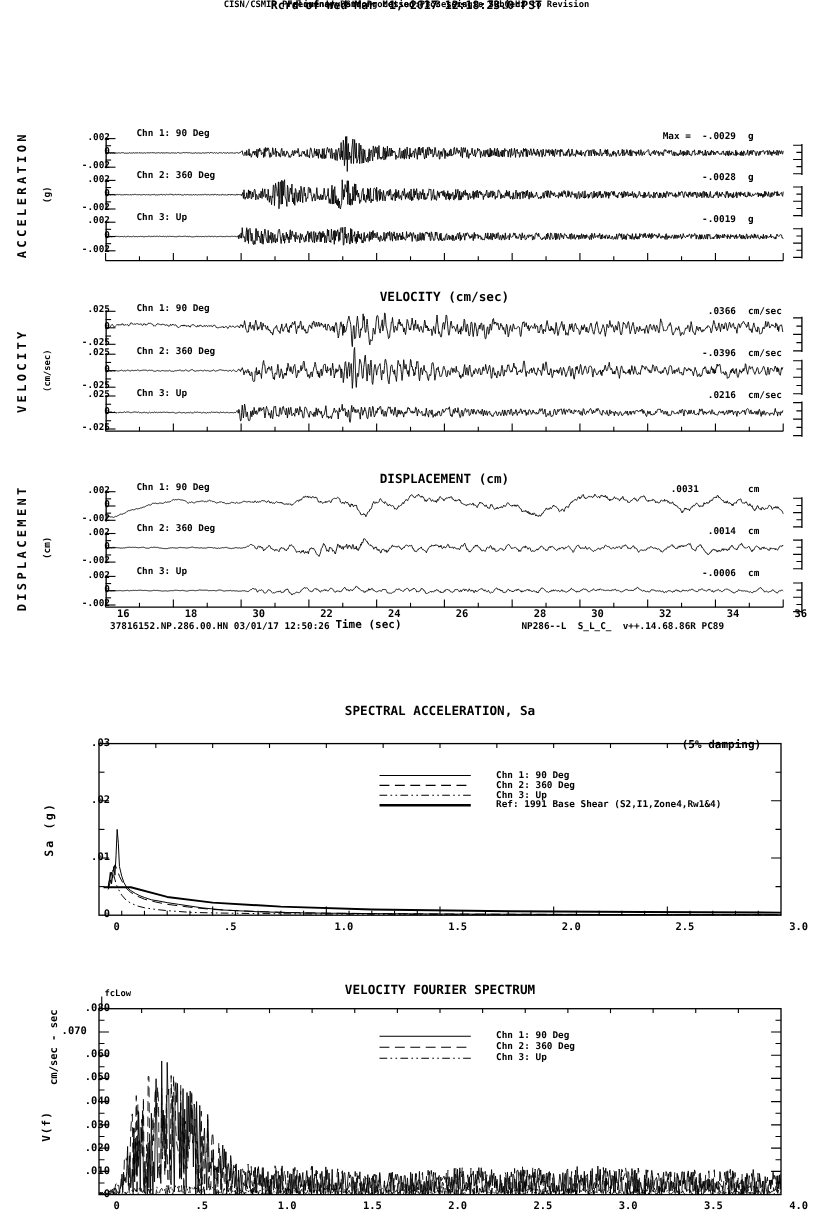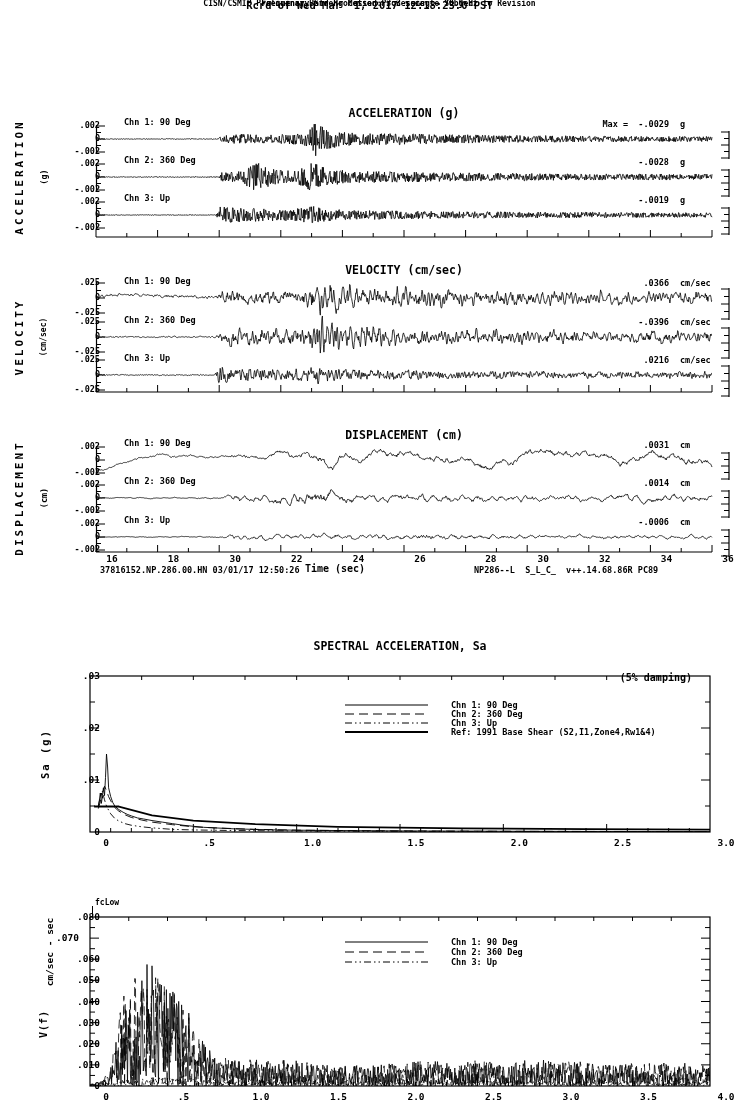--- a/index.html
+++ b/index.html
@@ -396,21 +396,21 @@
       <div class="t" style="left: 40px; width: 44px; text-align: right; top: 355px; font-size: 8.5px;">.025</div>
       <div class="t" style="left: 40px; width: 44px; text-align: right; top: 370px; font-size: 8.5px;">0</div>
       <div class="t" style="left: 40px; width: 44px; text-align: right; top: 385px; font-size: 8.5px;">-.025</div>
       <div class="t" style="left: 108px; top: 354px; font-size: 8.5px;">Chn 3: Up</div>
       <div class="t" style="left: 560px; width: 93px; text-align: right; top: 356px; font-size: 8.5px;">.0216</div>
       <div class="t" style="left: 664px; top: 356px; font-size: 8.5px;">cm/sec</div>
       <div class="t" style="left: 40px; width: 44px; text-align: right; top: 442px; font-size: 8.5px;">.002</div>
       <div class="t" style="left: 40px; width: 44px; text-align: right; top: 455px; font-size: 8.5px;">0</div>
       <div class="t" style="left: 40px; width: 44px; text-align: right; top: 468px; font-size: 8.5px;">-.002</div>
       <div class="t" style="left: 108px; top: 439px; font-size: 8.5px;">Chn 1: 90 Deg</div>
-      <div class="t" style="left: 560px; width: 93px; text-align: right; top: 441px; font-size: 8.5px;">.0031</div>
+      <div class="t" style="left: 560px; width: 93px; text-align: center; top: 441px; font-size: 8.5px;">.0031</div>
       <div class="t" style="left: 664px; top: 441px; font-size: 8.5px;">cm</div>
       <div class="t" style="left: 40px; width: 44px; text-align: right; top: 480px; font-size: 8.5px;">.002</div>
       <div class="t" style="left: 40px; width: 44px; text-align: right; top: 493px; font-size: 8.5px;">0</div>
       <div class="t" style="left: 40px; width: 44px; text-align: right; top: 506px; font-size: 8.5px;">-.002</div>
       <div class="t" style="left: 108px; top: 477px; font-size: 8.5px;">Chn 2: 360 Deg</div>
       <div class="t" style="left: 560px; width: 93px; text-align: right; top: 479px; font-size: 8.5px;">.0014</div>
       <div class="t" style="left: 664px; top: 479px; font-size: 8.5px;">cm</div>
       <div class="t" style="left: 40px; width: 44px; text-align: right; top: 519px; font-size: 8.5px;">.002</div>
       <div class="t" style="left: 40px; width: 44px; text-align: right; top: 532px; font-size: 8.5px;">0</div>
       <div class="t" style="left: 40px; width: 44px; text-align: right; top: 545px; font-size: 8.5px;">-.002</div>
@@ -463,35 +463,35 @@
       <div class="t" style="left: 692px; width: 36px; text-align: center; top: 1092px; font-size: 9.5px;">4.0</div>
       <div class="t" style="left: 435px; top: 937.5px; font-size: 8.5px;">Chn 1: 90 Deg</div>
       <div class="t" style="left: 435px; top: 947.5px; font-size: 8.5px;">Chn 2: 360 Deg</div>
       <div class="t" style="left: 435px; top: 957.5px; font-size: 8.5px;">Chn 3: Up</div>
     </div>
 
   <div class="t ctr" style="left:0;right:0;top:77;font-size:10.5px">Rcrd of Wed Mar  1, 2017 12:18:23.0 PST</div>
   <div class="t ctr" style="left:0;right:0;top:88;font-size:8px">Frequency Band Processed: 3.3 secs to 70.0 Hz</div>
   <div class="t ctr" style="left:0;right:0;top:96;font-size:8px">CISN/CSMIP Preliminary Strong Motion Processing - Subject to Revision</div>
 
-  <div class="t ctr" style="left:69px;right:0;top:107px;font-size:11.5px">ACCELERATION (g)</div>
   <div class="t ctr" style="left:69px;right:0;top:264px;font-size:11.5px">VELOCITY (cm/sec)</div>
   <div class="t ctr" style="left:69px;right:0;top:429px;font-size:11.5px">DISPLACEMENT (cm)</div>
 
   <div class="t rot" style="left:20px;top:177px;font-size:11px;letter-spacing:3px">ACCELERATION</div>
   <div class="t rot" style="left:44px;top:177px;font-size:8.5px">(g)</div>
   <div class="t rot" style="left:20px;top:337px;font-size:11px;letter-spacing:3px">VELOCITY</div>
   <div class="t rot" style="left:44px;top:337px;font-size:8px">(cm/sec)</div>
   <div class="t rot" style="left:20px;top:498px;font-size:11px;letter-spacing:3px">DISPLACEMENT</div>
   <div class="t rot" style="left:44px;top:498px;font-size:8.5px">(cm)</div>
 
   <div class="t ctr" style="left:280px;width:110px;top:564px;font-size:10px">Time (sec)</div>
   <div class="t" style="left:100px;top:566px;font-size:8.5px">37816152.NP.286.00.HN 03/01/17 12:50:26</div>
   <div class="t" style="left:474px;top:566px;font-size:8.5px">NP286--L  S_L_C_  v++.14.68.86R PC89</div>
 
   <div class="t ctr" style="left:61px;right:0;top:640px;font-size:11.5px">SPECTRAL ACCELERATION, Sa</div>
   <div class="t" style="right:47px;top:673px;font-size:10px">(5% damping)</div>
   <div class="t rot" style="left:46px;top:754px;font-size:10.5px;letter-spacing:2px">Sa (g)</div>
 
+  <div class="t ctr" style="left:61px;right:0;top:894px;font-size:11.5px">VELOCITY FOURIER SPECTRUM</div>
   <div class="t" style="left:95px;top:899px;font-size:8px">fcLow</div>
   <div class="t rot" style="left:50px;top:952px;font-size:9.5px">cm/sec - sec</div>
   <div class="t rot" style="left:44px;top:1024px;font-size:10px;letter-spacing:1px">V(f)</div>
 </div>
 
 </body></html>

